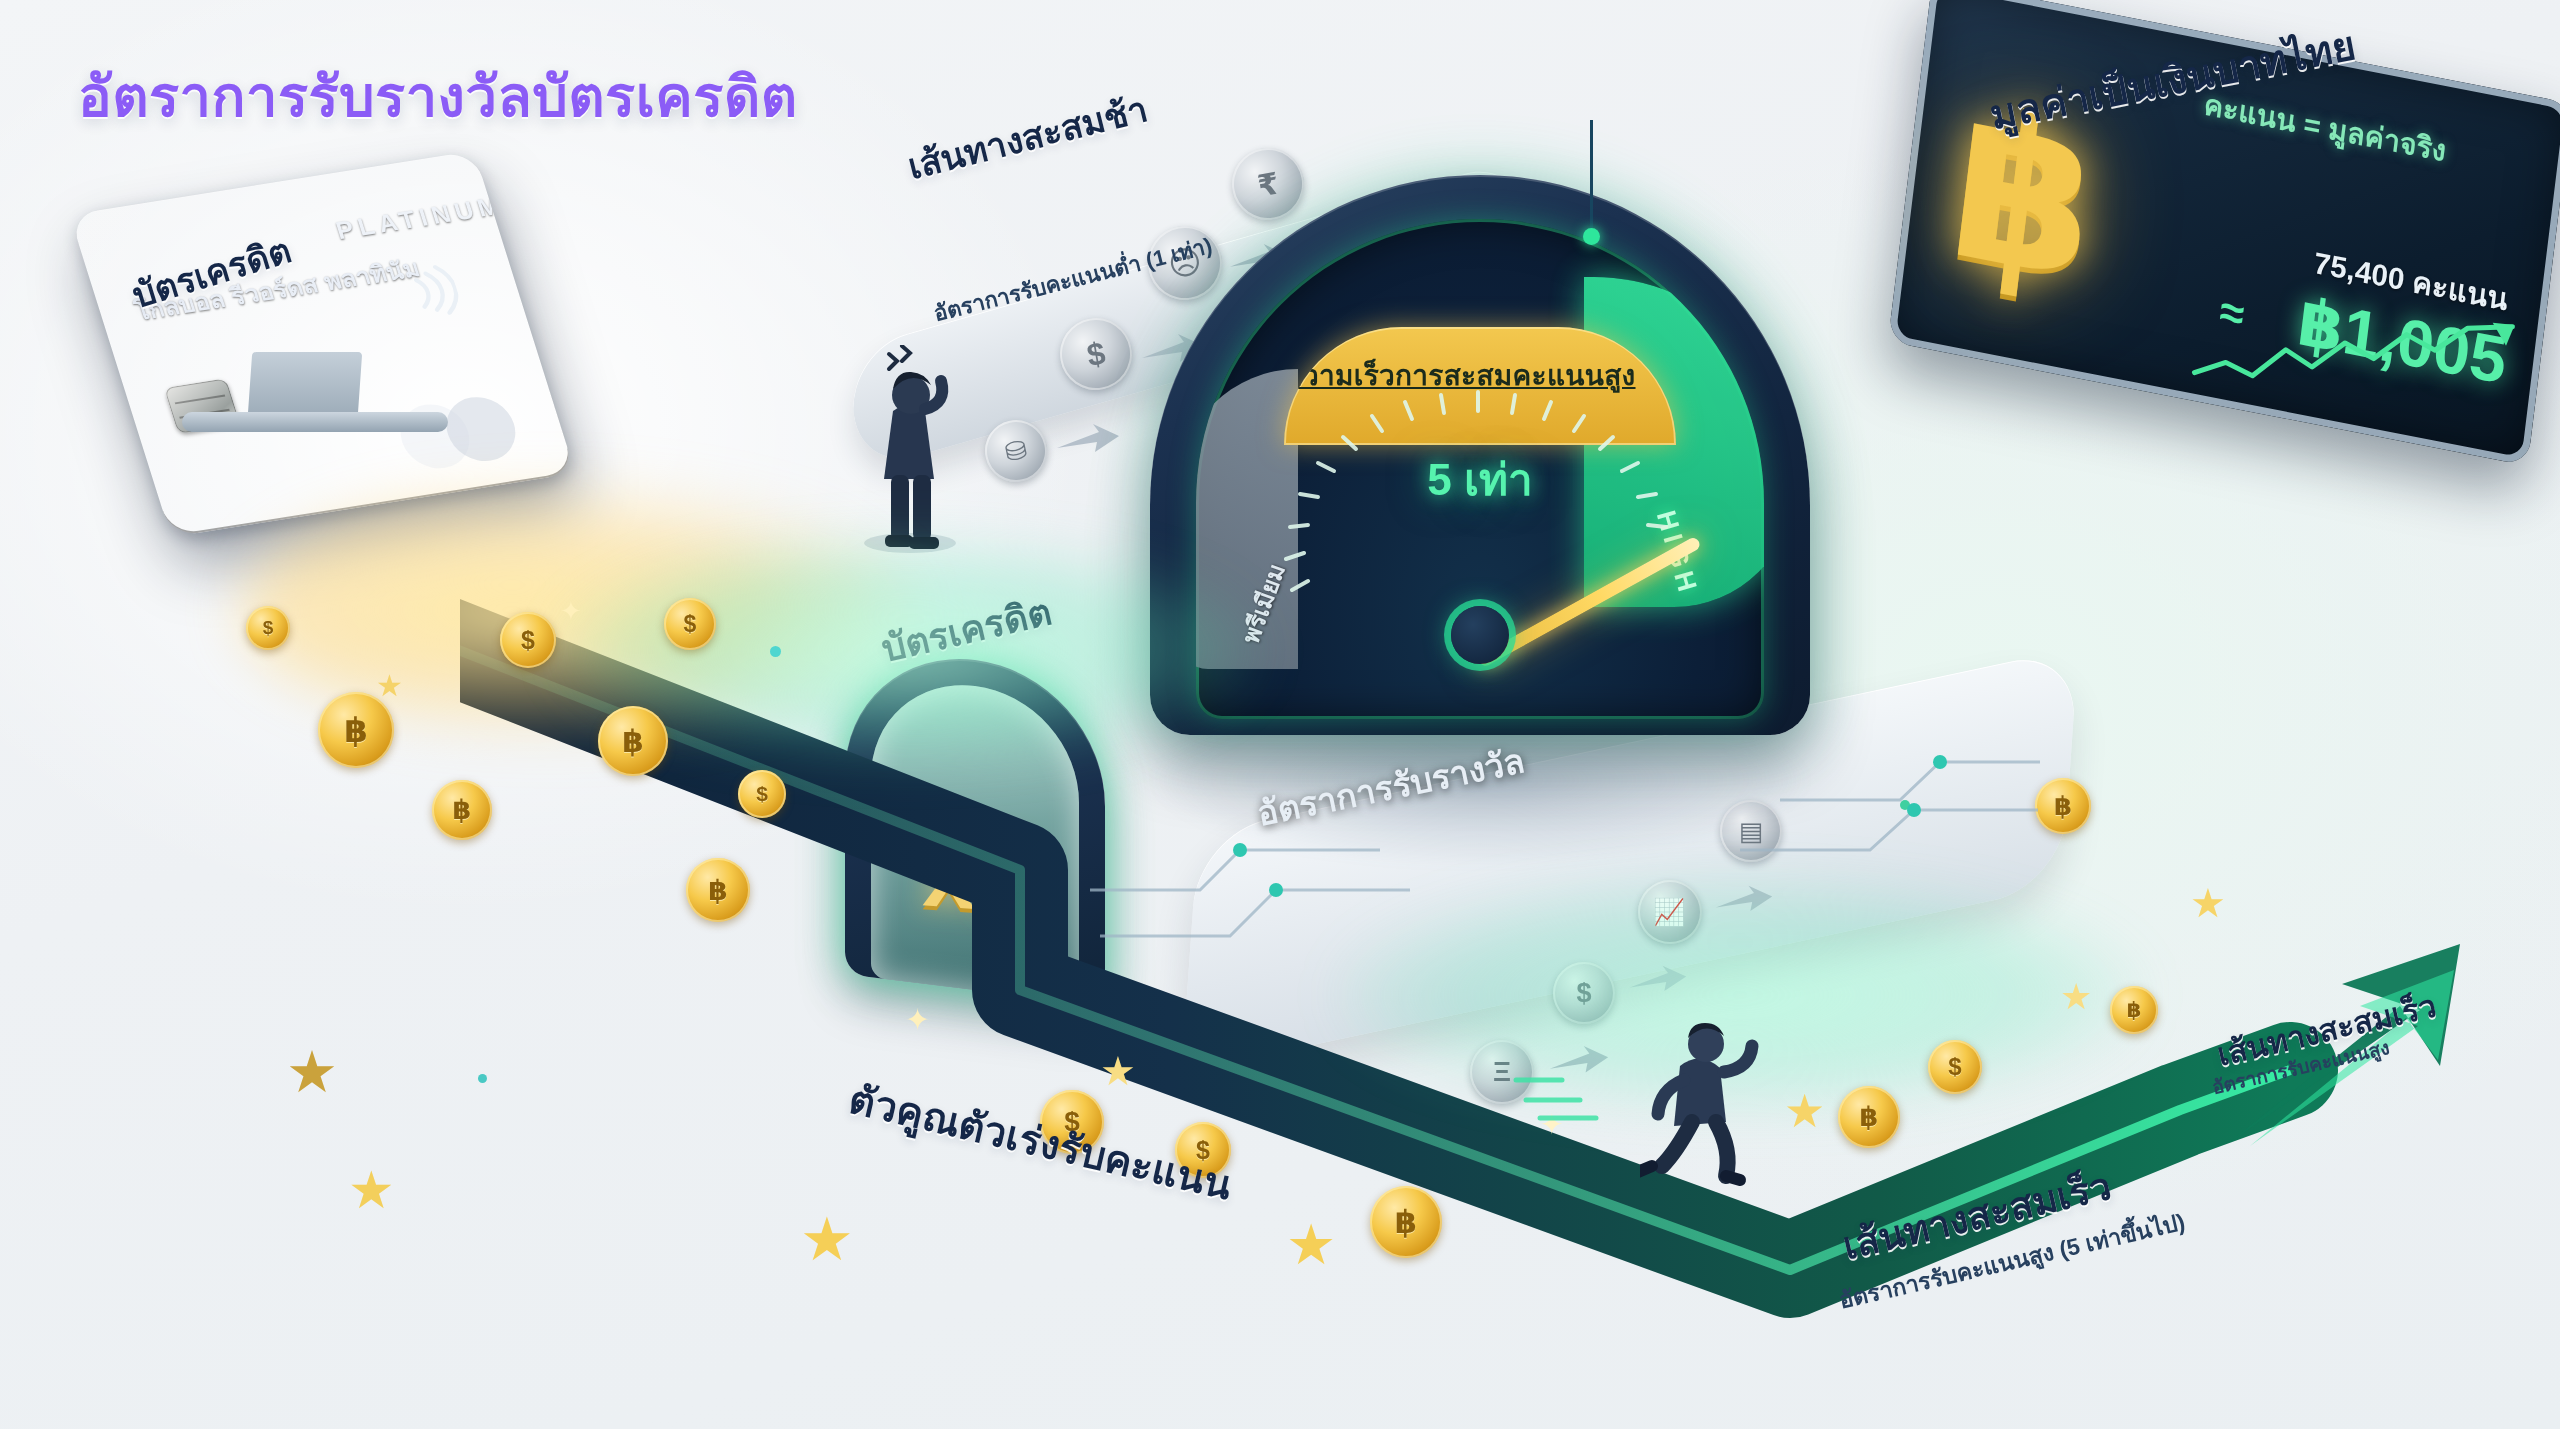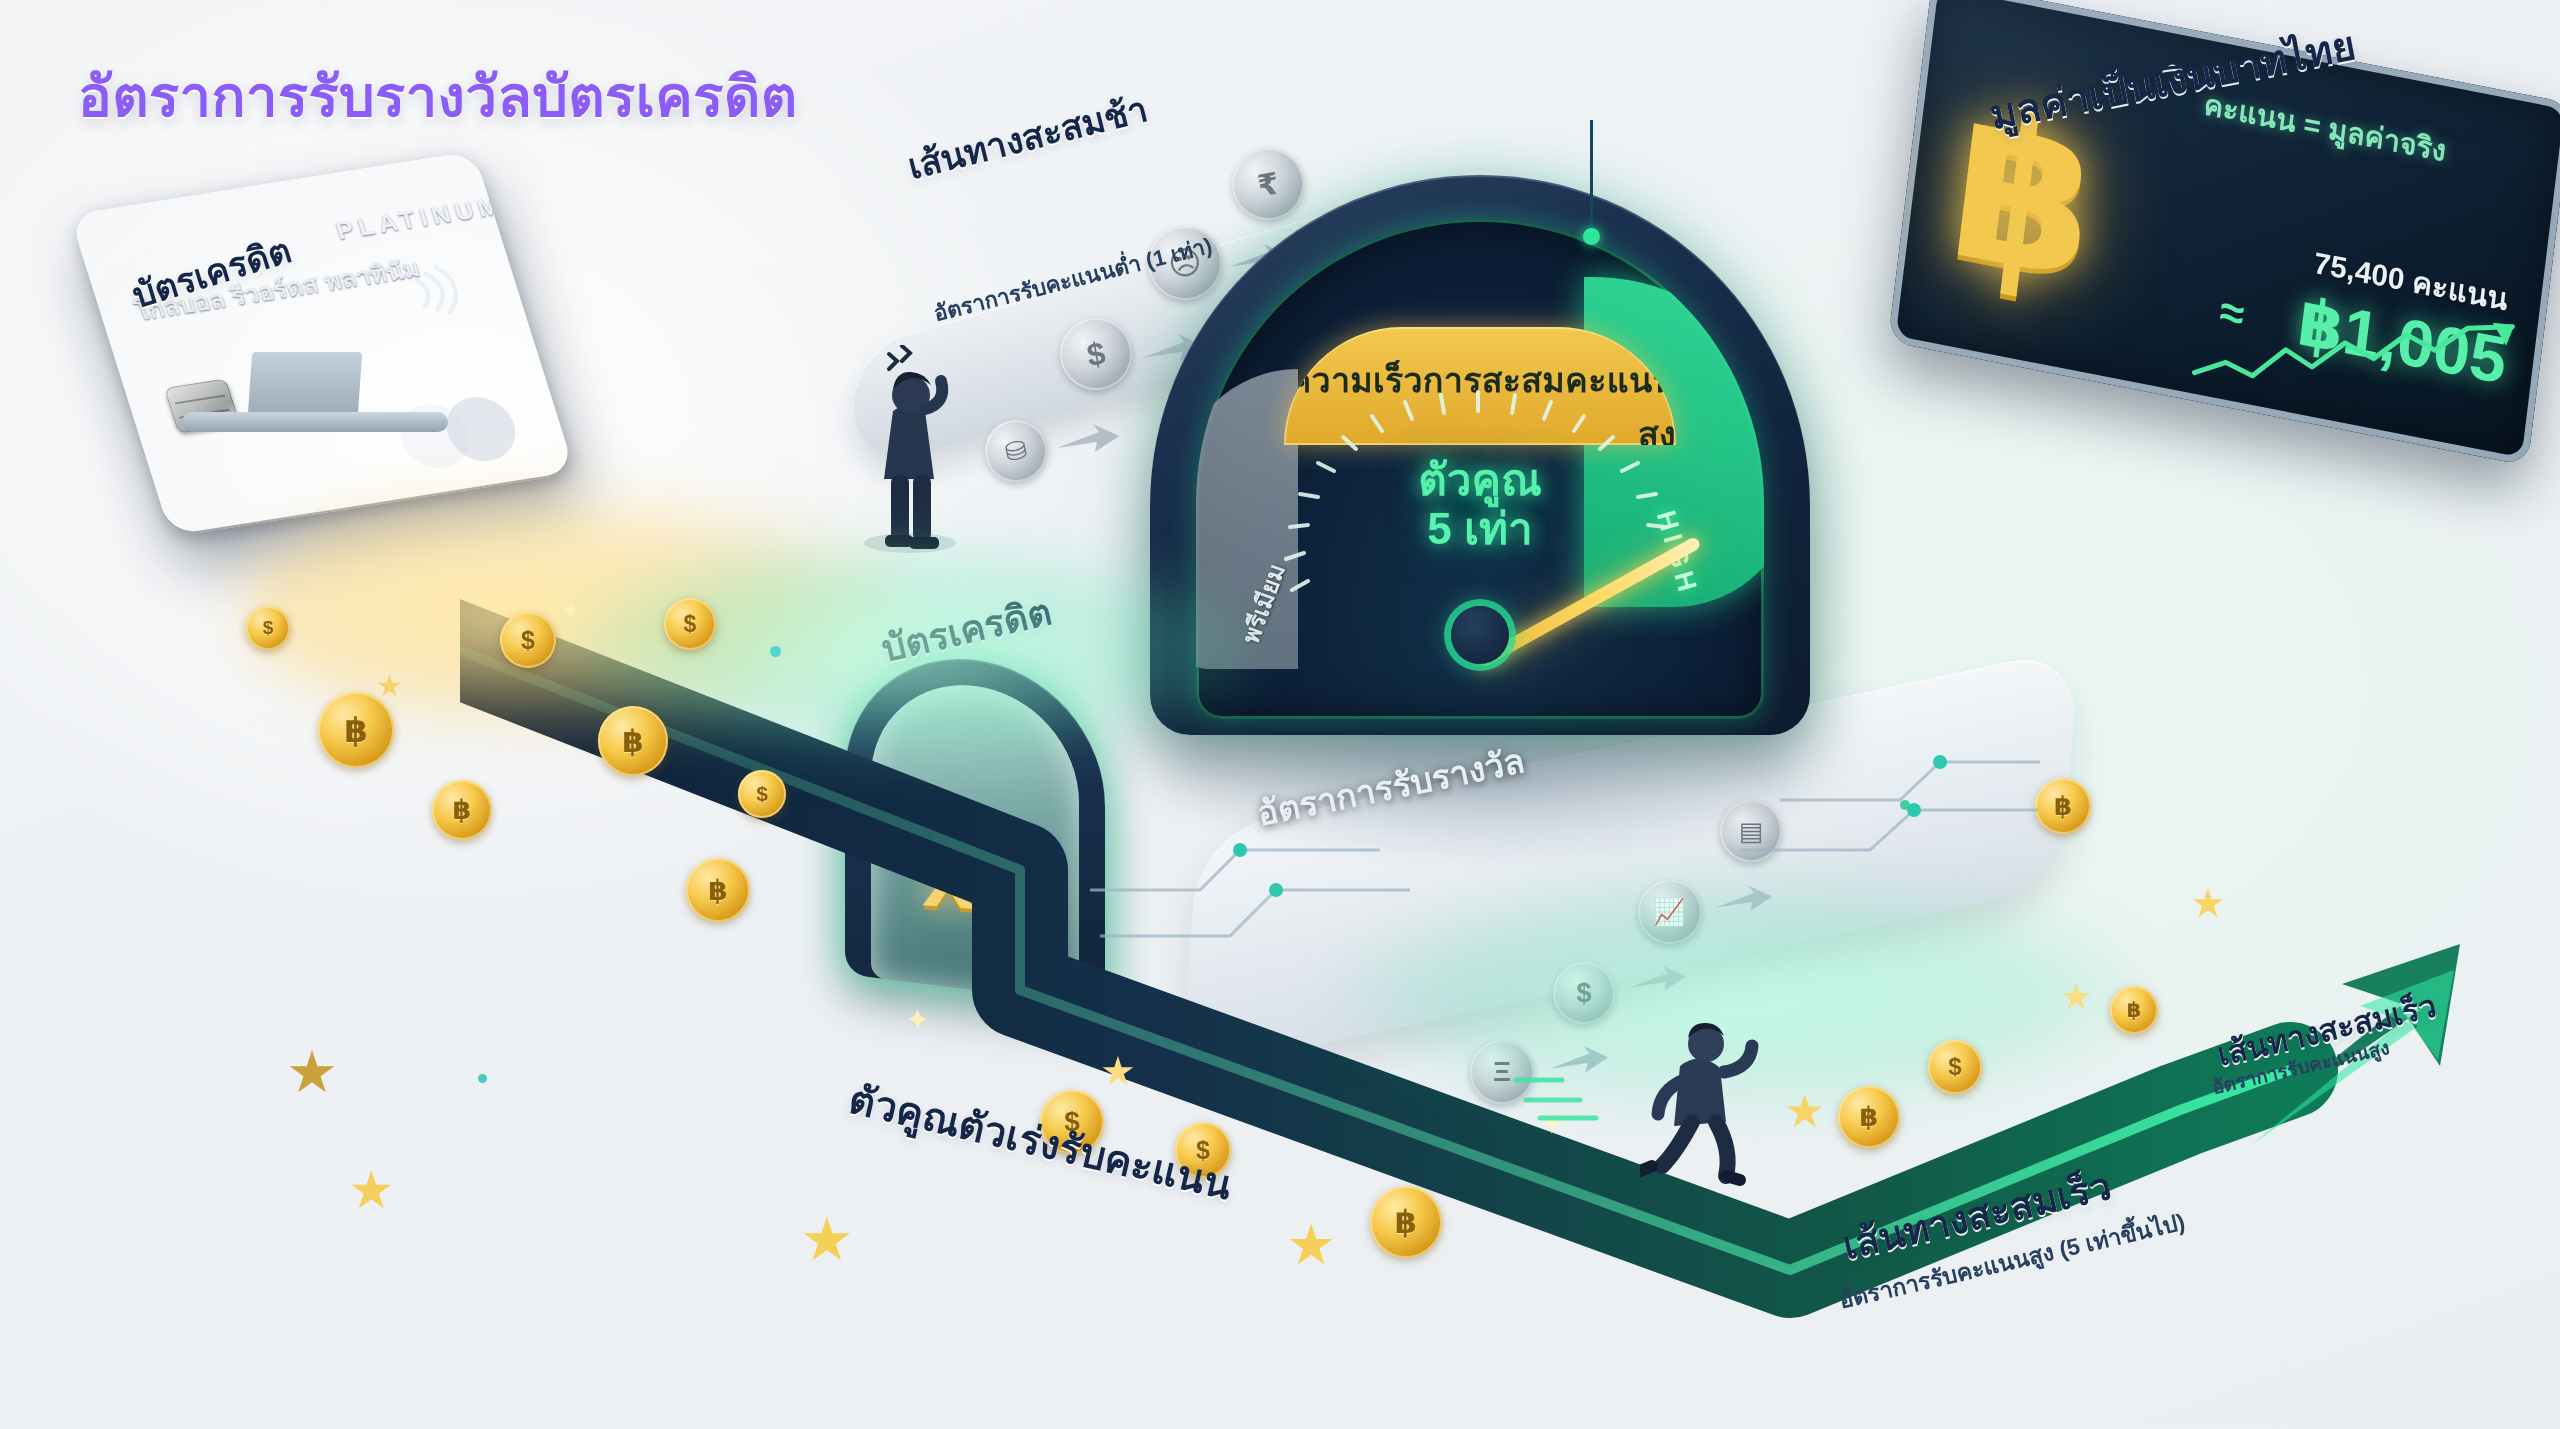--- a/index.html
+++ b/index.html
@@ -145,22 +145,22 @@
     font-weight:bold; transform:rotate(-70deg); text-shadow:0 1px 3px rgba(0,0,0,.7);
   }
   #arcLabel{
     position:absolute; left:88px; top:108px; width:392px; height:118px;
     border-radius:200px 200px 0 0;
     background:linear-gradient(180deg,#f3c84f,#e0a92b);
     box-shadow:0 0 26px rgba(245,200,80,.55), inset 0 0 0 2px rgba(255,240,180,.55);
     overflow:hidden;
   }
   #arcLabelTxt{
-    position:absolute; left:0; right:0; top:26px; text-align:right;
-    color:#1b2b1c; font-size:34px; font-weight:bold; letter-spacing:.3px;
+    position:absolute; left:0; right:0; top:26px; text-align:left;
+    color:#1b2b1c; font-size:28px; font-weight:bold; letter-spacing:.3px;text-decoration:underline;
   }
   #multTxt{
     position:absolute; left:0; right:0; top:236px; text-align:center;
     color:#56f3ae; font-size:44px; font-weight:bold; line-height:1.12;
     text-shadow:0 0 18px rgba(60,255,170,.85), 0 0 40px rgba(40,220,150,.55);
   }
   #multTxt span{ display:block; }
   #gaugeBottomLbl{
     position:absolute; left:1255px; top:760px; color:#e7eef5; font-size:34px; font-weight:bold;
     transform:rotate(-11.5deg); text-shadow:0 2px 8px rgba(0,0,0,.6);
@@ -369,21 +369,20 @@
             <path d="M270 72 l7 -17"></path>
           <path d="M300 84 l10 -15"></path>
             <path d="M326 102 l13 -12"></path>
             <path d="M348 124 l16 -8"></path>
           <path d="M364 150 l18 -3"></path>
             <path d="M374 178 l18 2"></path>
         </g>
       </svg>
 
       <div id="multTxt" class="nosel">
-        <span>ตัวคูณ</span>
         <span>5 เท่า</span>
       </div>
 
       <div class="abs" style="left:50%;bottom:50px;width:0;height:0">
         <div id="needle" style="left: 0px; bottom: 0px; transform: rotate(-29deg);"></div>
       </div>
       <div id="hub"></div>
     </div>
   </div>
   <div class="abs nosel" id="gaugeBottomLbl">อัตราการรับรางวัล</div>

